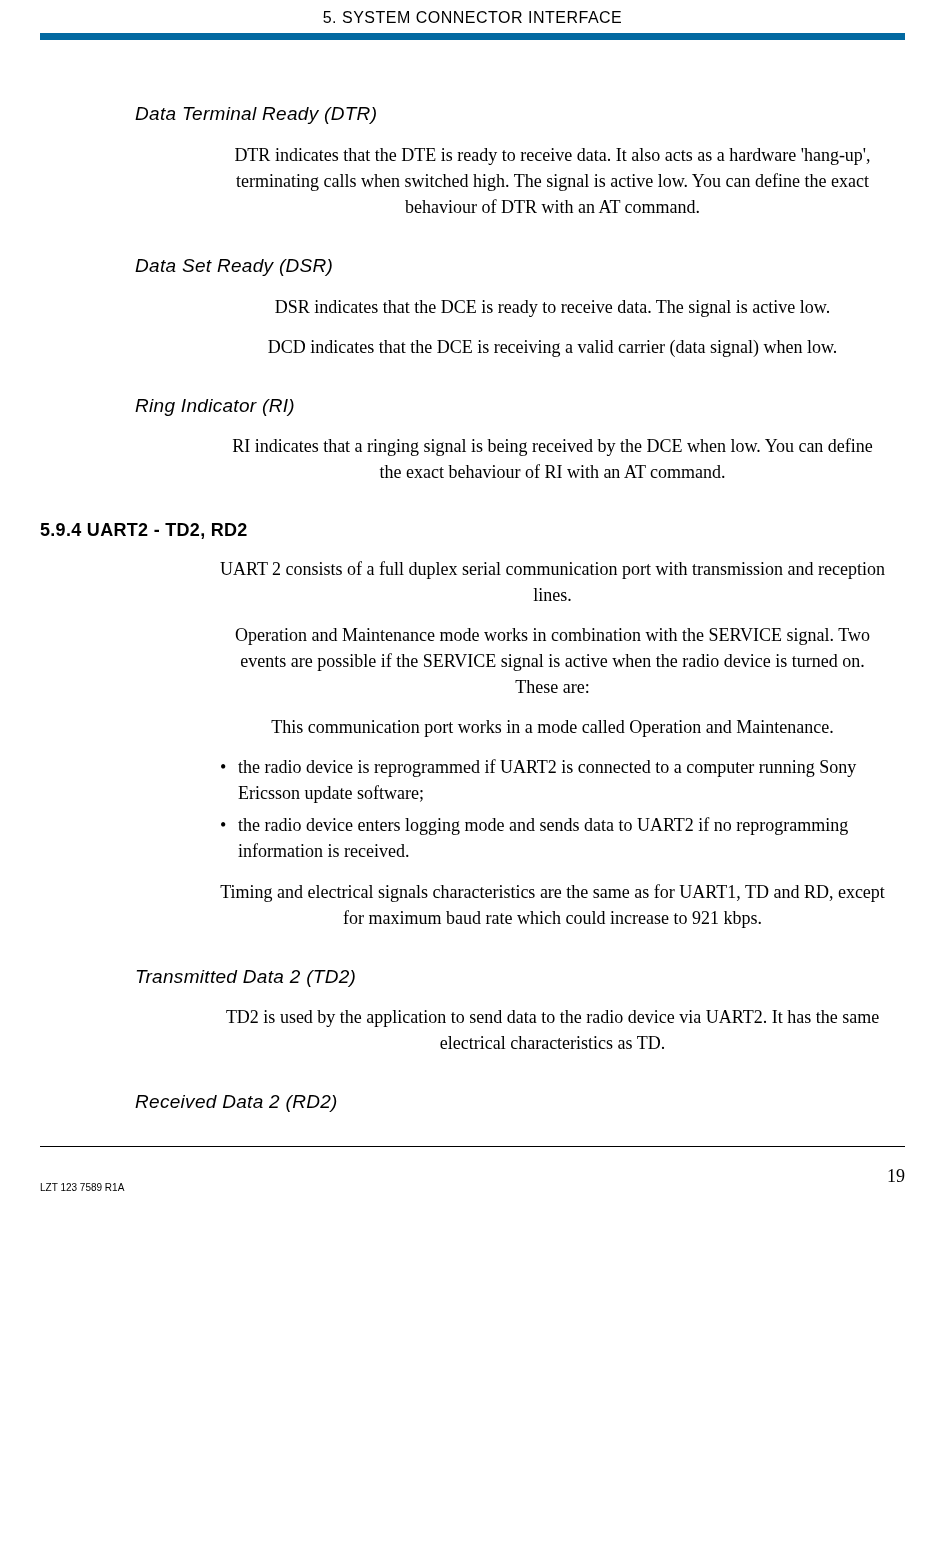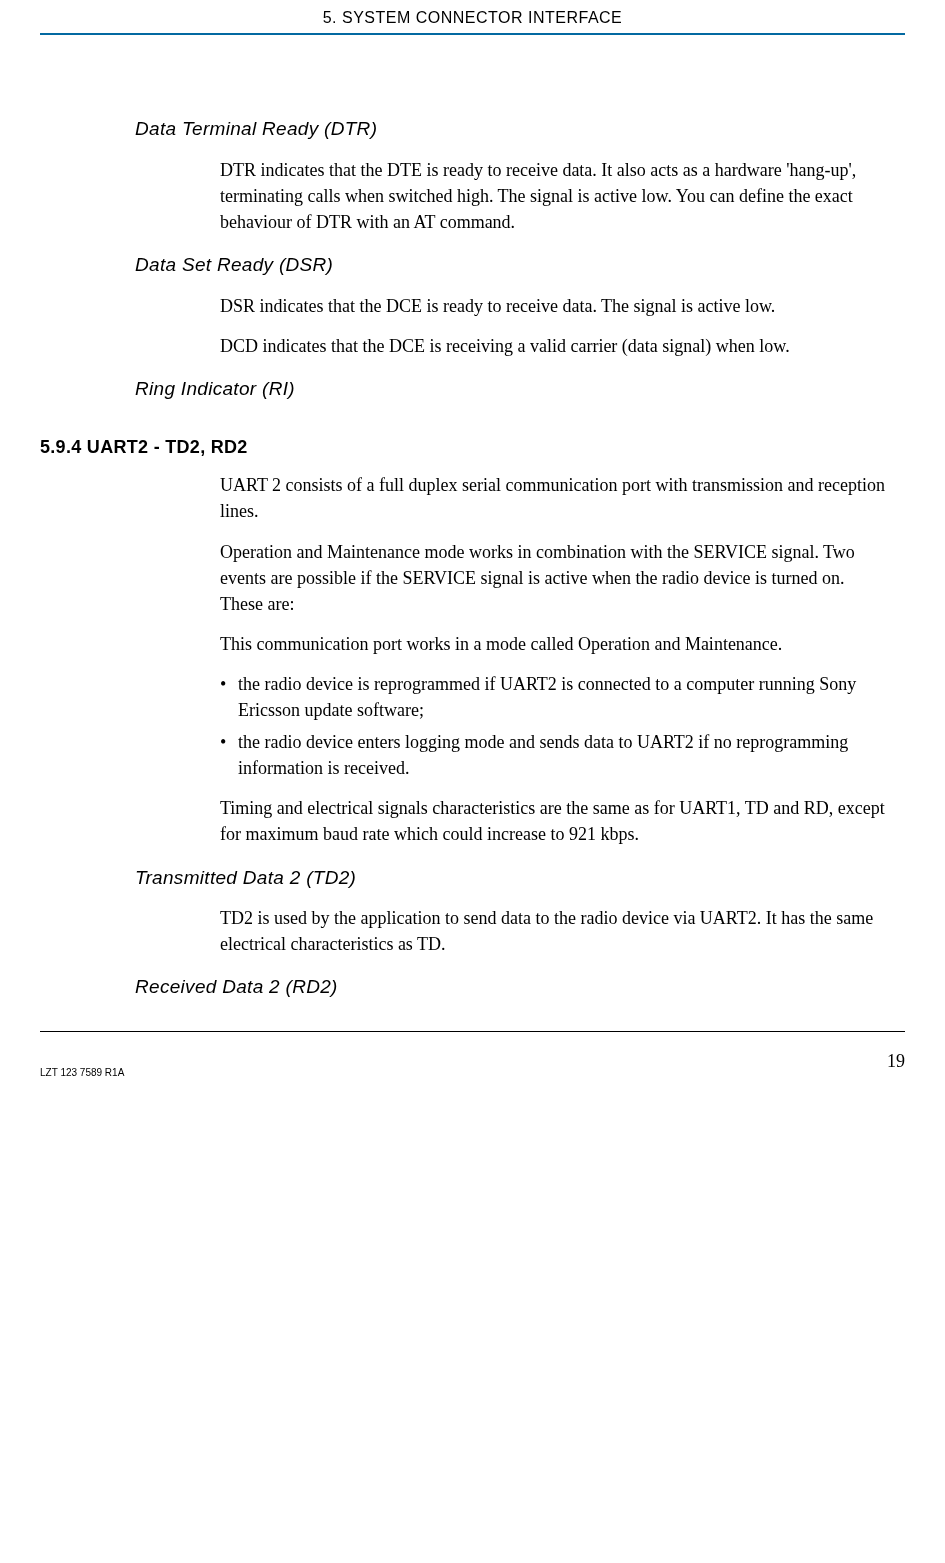--- a/index.html
+++ b/index.html
@@ -14,46 +14,47 @@
   }
   .page {
     padding: 0 40px 20px 40px;
   }
   .header {
     text-align: center;
     font-family: 'Century Gothic', 'Avant Garde', Futura, sans-serif;
     font-size: 16px;
     letter-spacing: 0.5px;
     padding: 6px 0 4px 0;
-    border-bottom: 2px solid #0369a1;
-    margin-bottom: 80px;
+    border-bottom: 7px solid #0369a1;
+    margin-bottom: 60px;
   }
   .h3 {
     font-family: 'Century Gothic', 'Avant Garde', Futura, sans-serif;
     font-style: italic;
     font-weight: 400;
     font-size: 19px;
     margin-left: 95px;
-    margin-top: 16px;
+    margin-top: 32px;
     margin-bottom: 14px;
     letter-spacing: 0.3px;
   }
   .h2 {
     font-family: 'Century Gothic', 'Avant Garde', Futura, sans-serif;
     font-weight: bold;
     font-size: 18px;
     margin-top: 32px;
     margin-bottom: 12px;
     letter-spacing: 0.3px;
   }
   .body {
     margin-left: 180px;
     margin-right: 20px;
     margin-bottom: 14px;
     font-size: 18px;
+    text-align: center;
   }
   .list {
     margin-left: 180px;
     margin-right: 20px;
     margin-bottom: 14px;
   }
   .list-item {
     display: flex;
     margin-bottom: 6px;
   }
@@ -88,20 +89,21 @@
 
   <div class="h3">Data Terminal Ready (DTR)</div>
   <p class="body">DTR indicates that the DTE is ready to receive data. It also acts as a hardware 'hang-up', terminating calls when switched high. The signal is active low. You can define the exact behaviour of DTR with an AT command.</p>
 
   <div class="h3">Data Set Ready (DSR)</div>
   <p class="body">DSR indicates that the DCE is ready to receive data. The signal is active low.</p>
 
   <p class="body">DCD indicates that the DCE is receiving a valid carrier (data signal) when low.</p>
 
   <div class="h3">Ring Indicator (RI)</div>
+  <p class="body">RI indicates that a ringing signal is being received by the DCE when low. You can define the exact behaviour of RI with an AT command.</p>
 
   <div class="h2">5.9.4 UART2 - TD2, RD2</div>
   <p class="body">UART 2 consists of a full duplex serial communication port with transmission and reception lines.</p>
   <p class="body">Operation and Maintenance mode works in combination with the SERVICE signal. Two events are possible if the SERVICE signal is active when the radio device is turned on. These are:</p>
   <p class="body">This communication port works in a mode called Operation and Maintenance.</p>
 
   <div class="list">
     <div class="list-item">
       <span class="bullet">•</span>
       <span>the radio device is reprogrammed if UART2 is connected to a computer running Sony Ericsson update software;</span>

